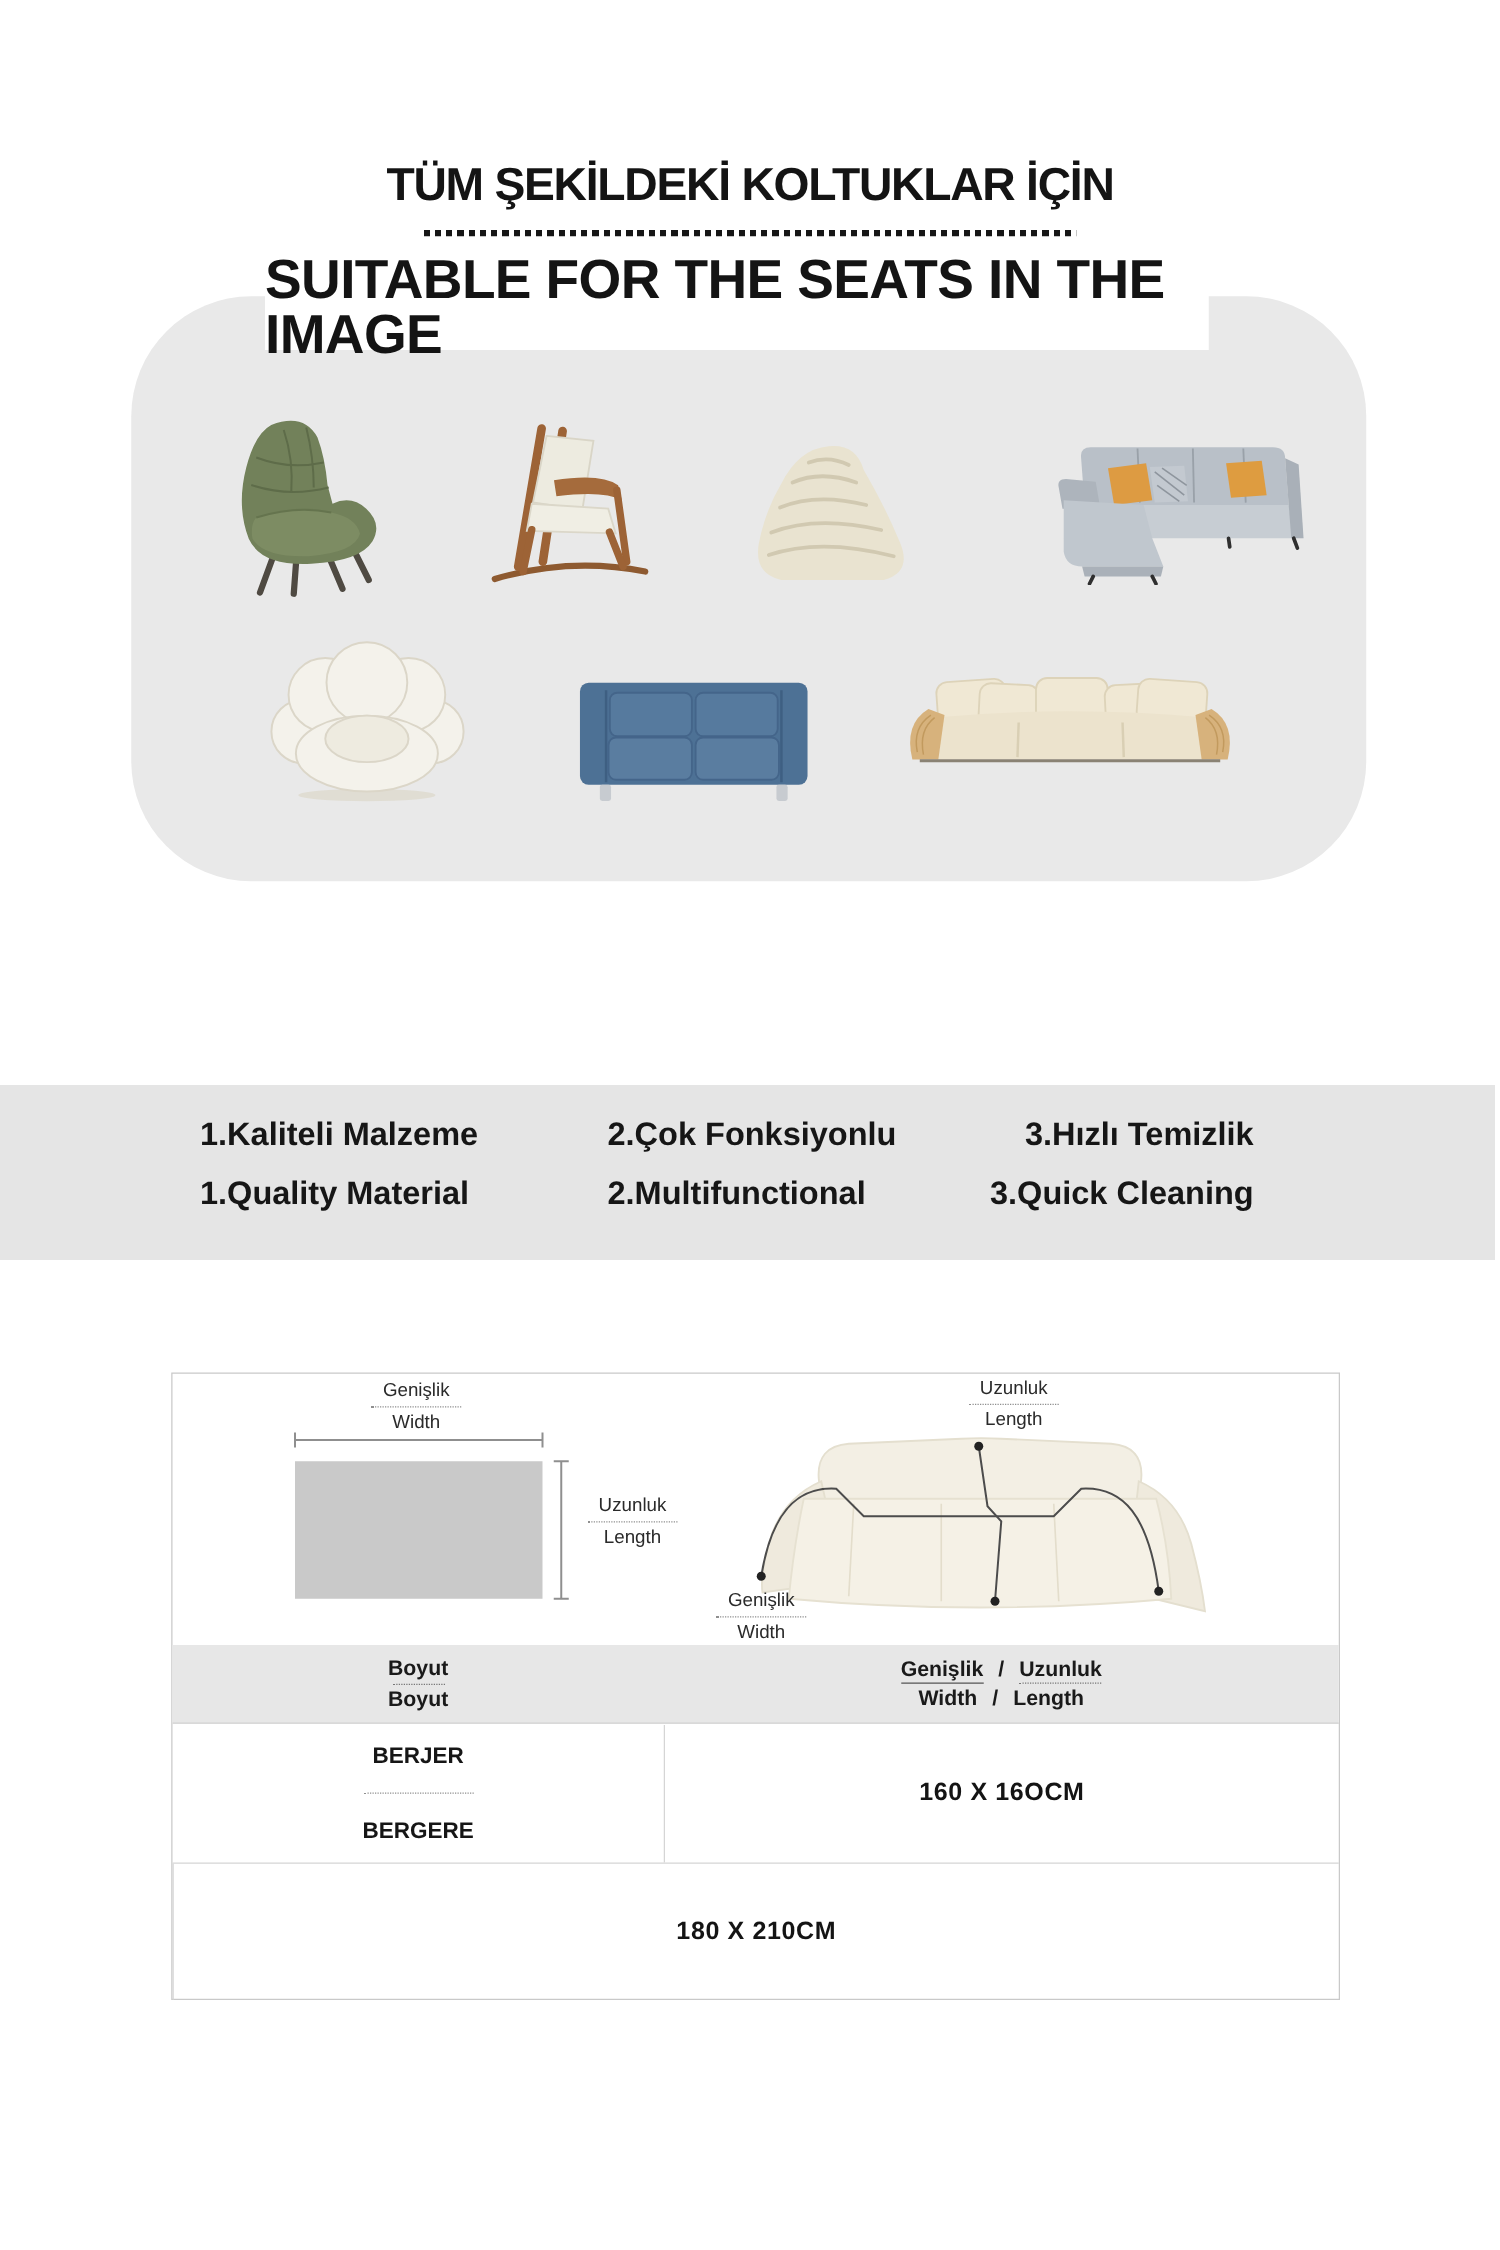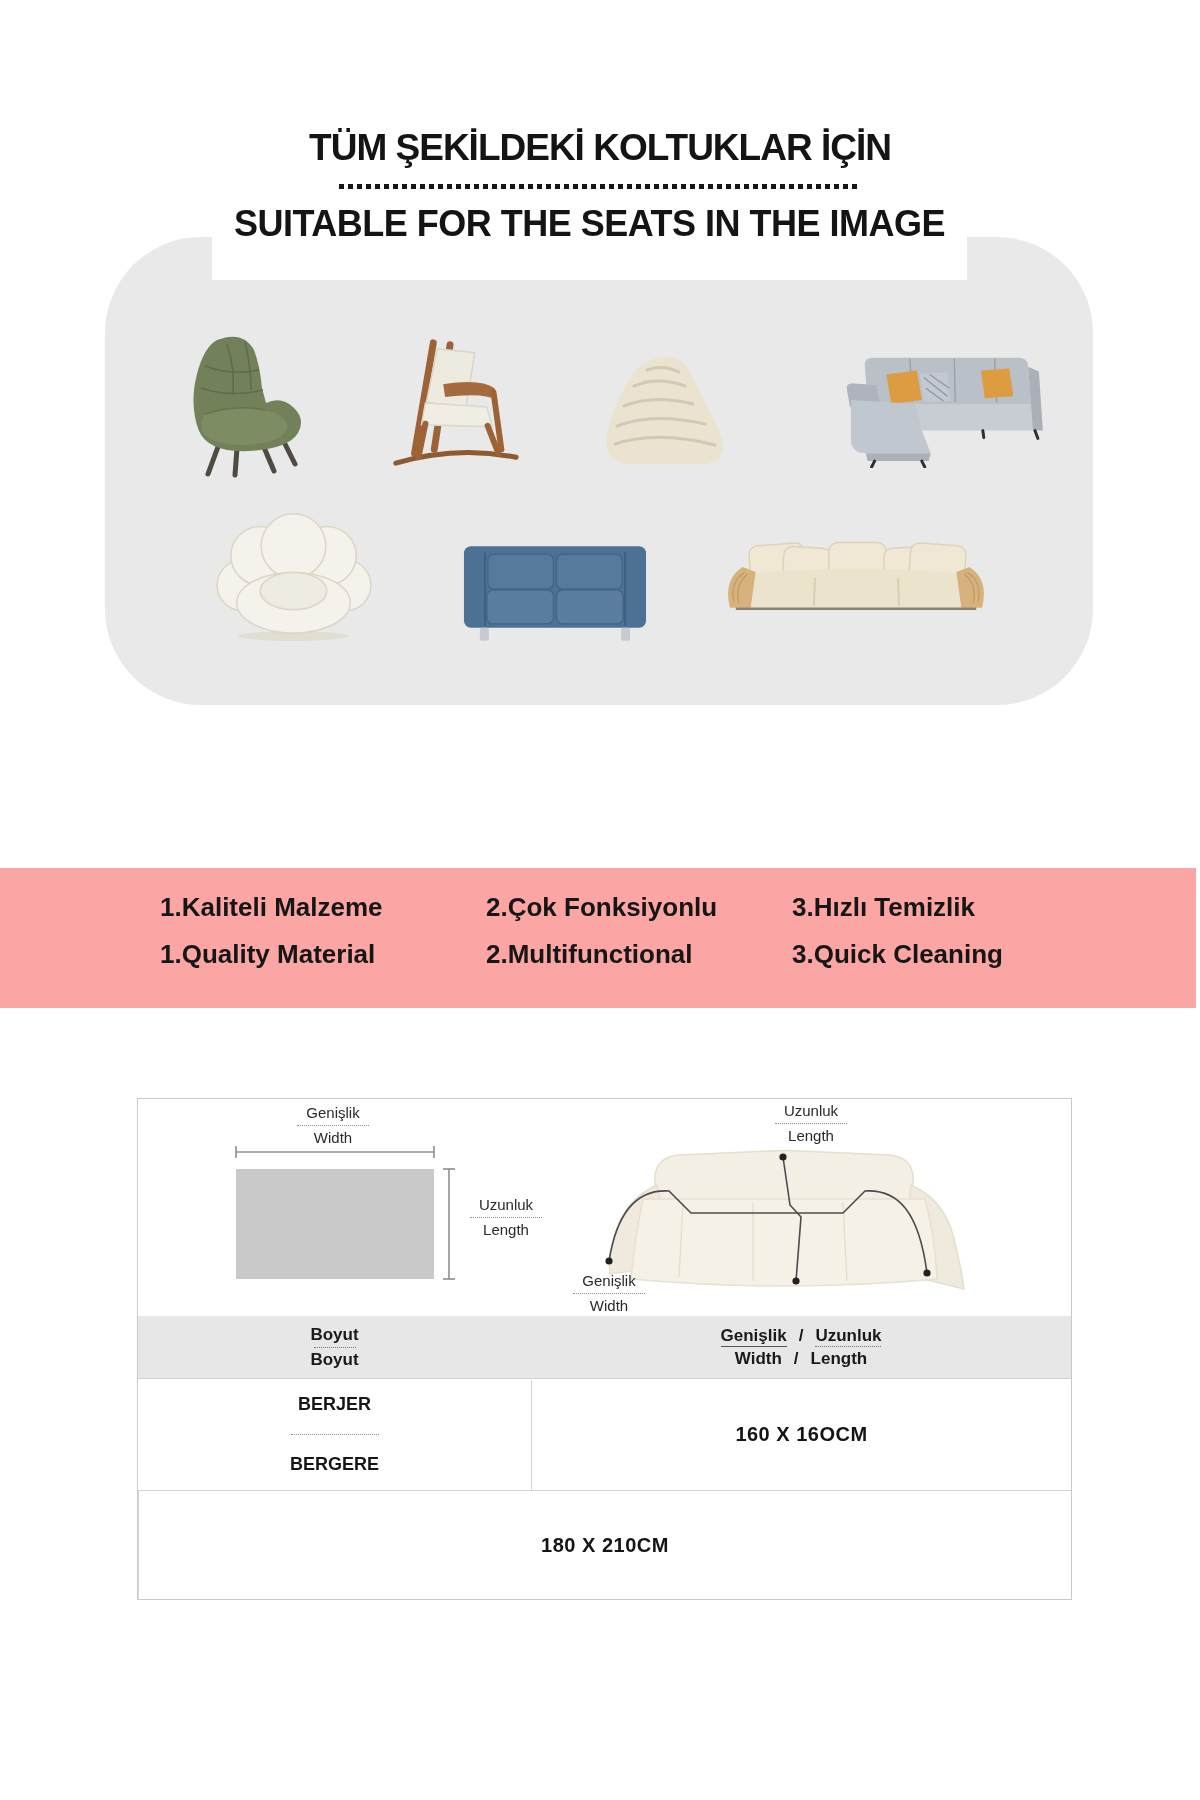--- a/index.html
+++ b/index.html
@@ -20,29 +20,29 @@
   }
   .gray-panel{
     left:105px;top:237px;width:988px;height:468px;
     background:#e9e9e9;border-radius:96px;
   }
   .title-en-box{
     left:212px;top:190px;width:755px;height:90px;background:#ffffff;z-index:2;
     display:flex;align-items:flex-start;justify-content:center;
   }
   .title-en-box span{
-    margin-top:12px;font-size:36px;font-weight:700;letter-spacing:-0.5px;line-height:44px;color:#141414;
+    margin-top:12px;font-size:44px;font-weight:700;letter-spacing:-0.5px;line-height:44px;color:#141414;
   }
 
   
   .furn{z-index:3;}
   .furn svg{display:block;width:100%;height:100%;}
 
   
-  .features-band{left:0;top:868px;width:1200px;height:140px;background:#fca5a5;}
+  .features-band{left:0;top:868px;width:1200px;height:140px;background:#e5e5e5;}
   .feature{position:absolute;top:16px;font-size:26px;font-weight:700;line-height:47px;color:#161616;white-space:nowrap;}
   .feature .l2{display:block;}
 
   
   .size-section{
     left:137px;top:1098px;width:935px;height:502px;background:#ffffff;
     border:1px solid #c9c9c9;box-sizing:border-box;text-decoration:underline;
   }
   .diagram-area{position:absolute;left:0;top:0;width:933px;height:217px;}
   .diagram-area svg{position:absolute;display:block;}
@@ -221,21 +221,21 @@
 
   <div class="abs features-band">
     <div class="feature" style="left:160px;">
       <span class="l1">1.Kaliteli Malzeme</span>
       <span class="l2">1.Quality Material</span>
     </div>
     <div class="feature" style="left:486px;">
       <span class="l1">2.Çok Fonksiyonlu</span>
       <span class="l2">2.Multifunctional</span>
     </div>
-    <div class="feature" style="left:792px;">
+    <div class="feature" style="left:792px;text-align:right;">
       <span class="l1">3.Hızlı Temizlik</span>
       <span class="l2">3.Quick Cleaning</span>
     </div>
   </div>
 
   <div class="abs size-section">
 
     <div class="diagram-area">
 
       <svg style="left:0;top:0;width:933px;height:217px;" viewBox="0 0 933 217">

